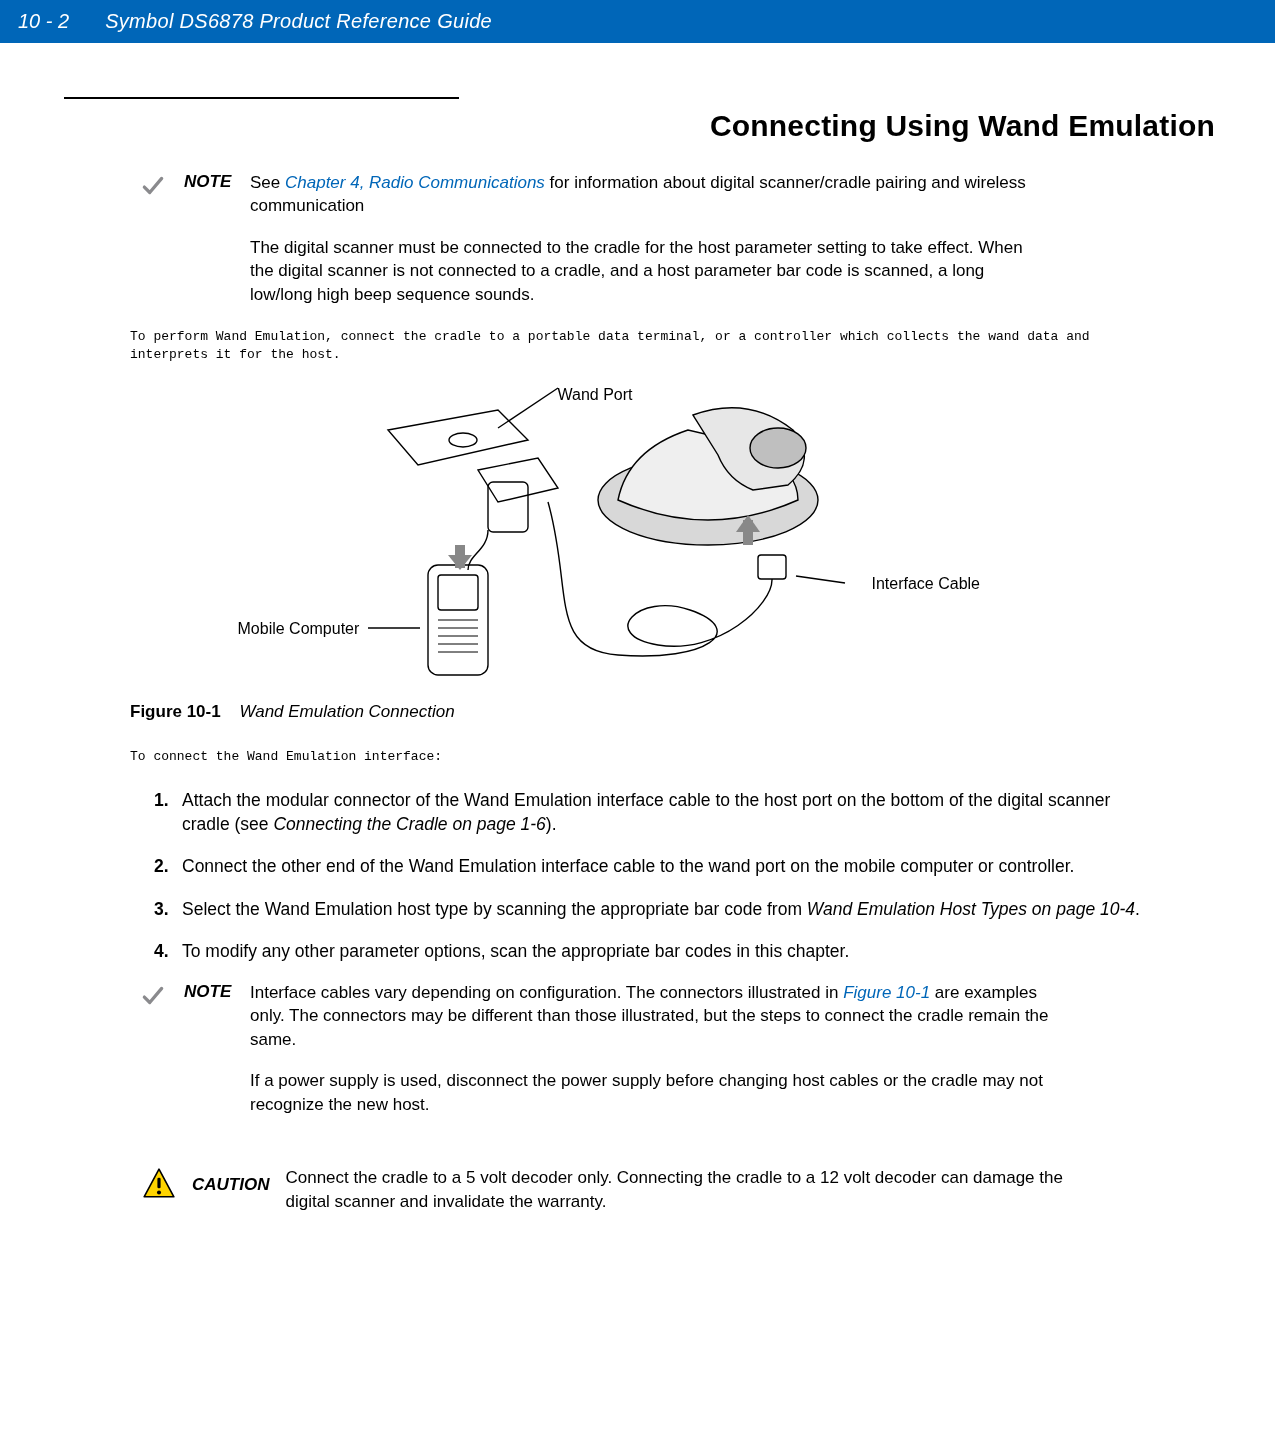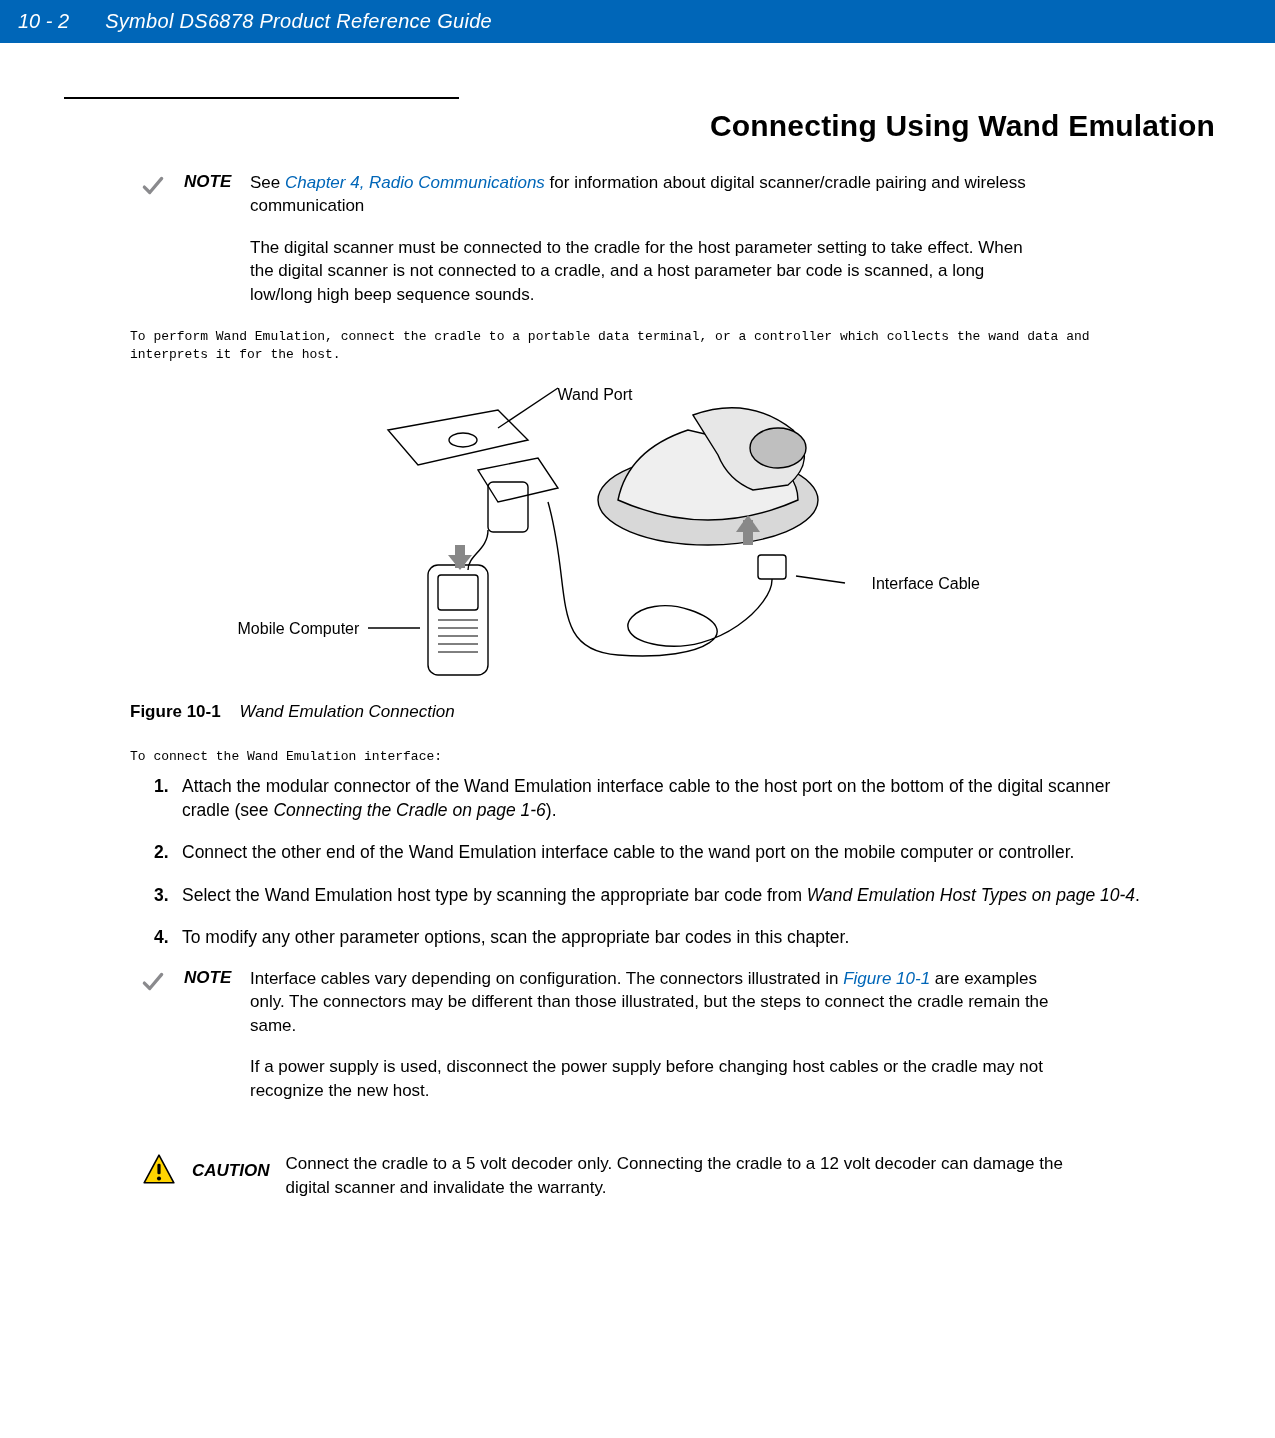--- a/index.html
+++ b/index.html
@@ -218,21 +218,21 @@
         <path d="M360 132 C385 220 360 280 430 285 C520 292 560 260 502 240 C450 222 410 265 470 275 C530 285 585 235 584 209"></path>
       </g>
     </svg>
   </div>
 
   <div class="fig-caption">
     <span class="fig-caption-num">Figure 10-1</span>
     <span class="fig-caption-title">Wand Emulation Connection</span>
   </div>
 
-  <p class="body-para" style="margin-bottom:8px;">To connect the Wand Emulation interface:</p>
+  <p class="body-para" style="margin-bottom:22px;">To connect the Wand Emulation interface:</p>
 
   <ol class="steps">
     <li>
       <span class="step-num">1.</span>
       <span>Attach the modular connector of the Wand Emulation interface cable to the host port on the bottom of the digital scanner cradle (see </span><span class="italic-ref">Connecting the Cradle on page 1-6</span><span>).</span>
     </li>
     <li>
       <span class="step-num">2.</span>
       <span>Connect the other end of the Wand Emulation interface cable to the wand port on the mobile computer or controller.</span><span class="italic-ref"></span><span></span>
     </li>

